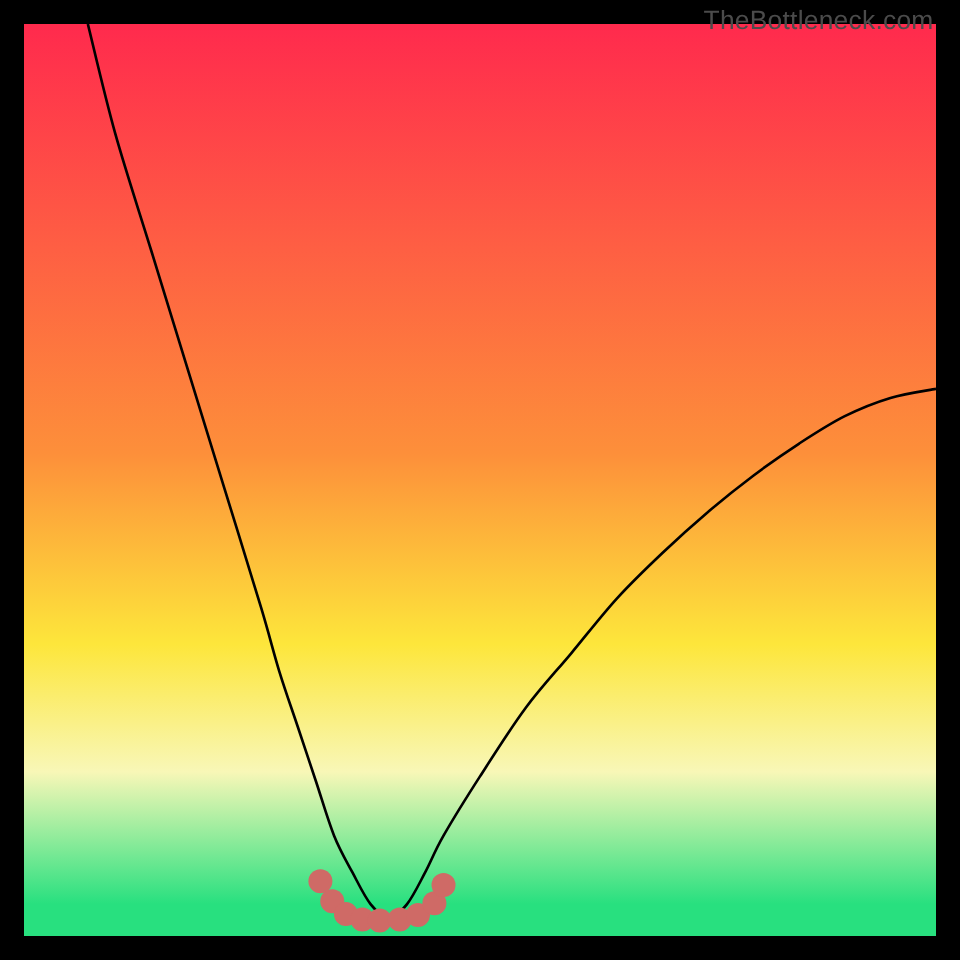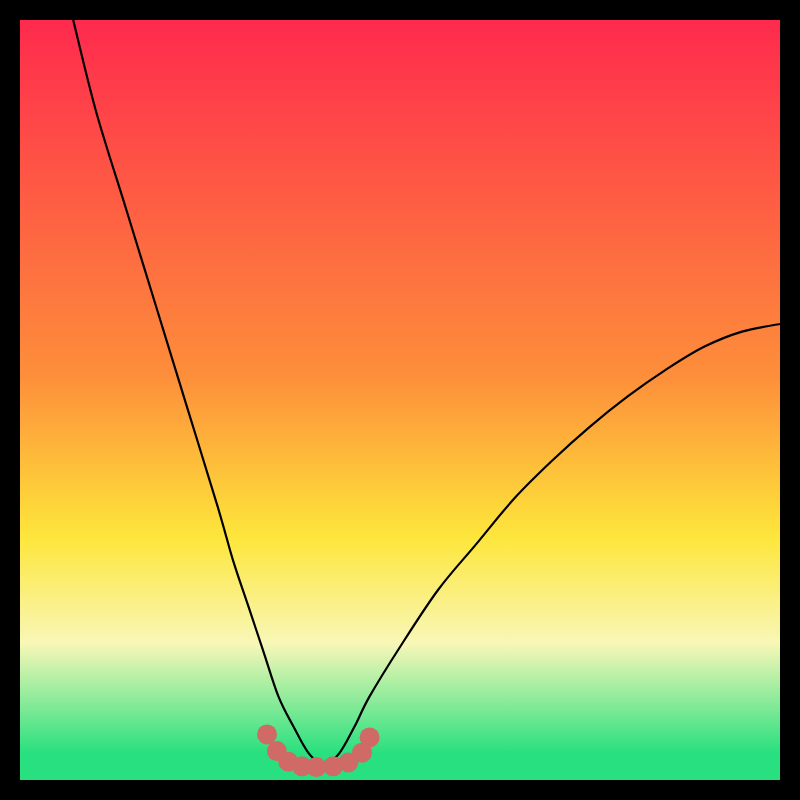--- a/index.html
+++ b/index.html
@@ -32,13 +32,14 @@
           <circle cx="268.28" cy="741.76" r="10" fill="#cf6a66"></circle>
           <circle cx="281.96" cy="746.32" r="10" fill="#cf6a66"></circle>
           <circle cx="296.40" cy="747.08" r="10" fill="#cf6a66"></circle>
           <circle cx="313.12" cy="746.32" r="10" fill="#cf6a66"></circle>
           <circle cx="328.32" cy="742.52" r="10" fill="#cf6a66"></circle>
           <circle cx="342.00" cy="732.64" r="10" fill="#cf6a66"></circle>
           <circle cx="349.60" cy="717.44" r="10" fill="#cf6a66"></circle>
         </g>
     </svg>
   </div>
+  <div class="watermark">TheBottleneck.com</div>
 </div>
 
 </body></html>

